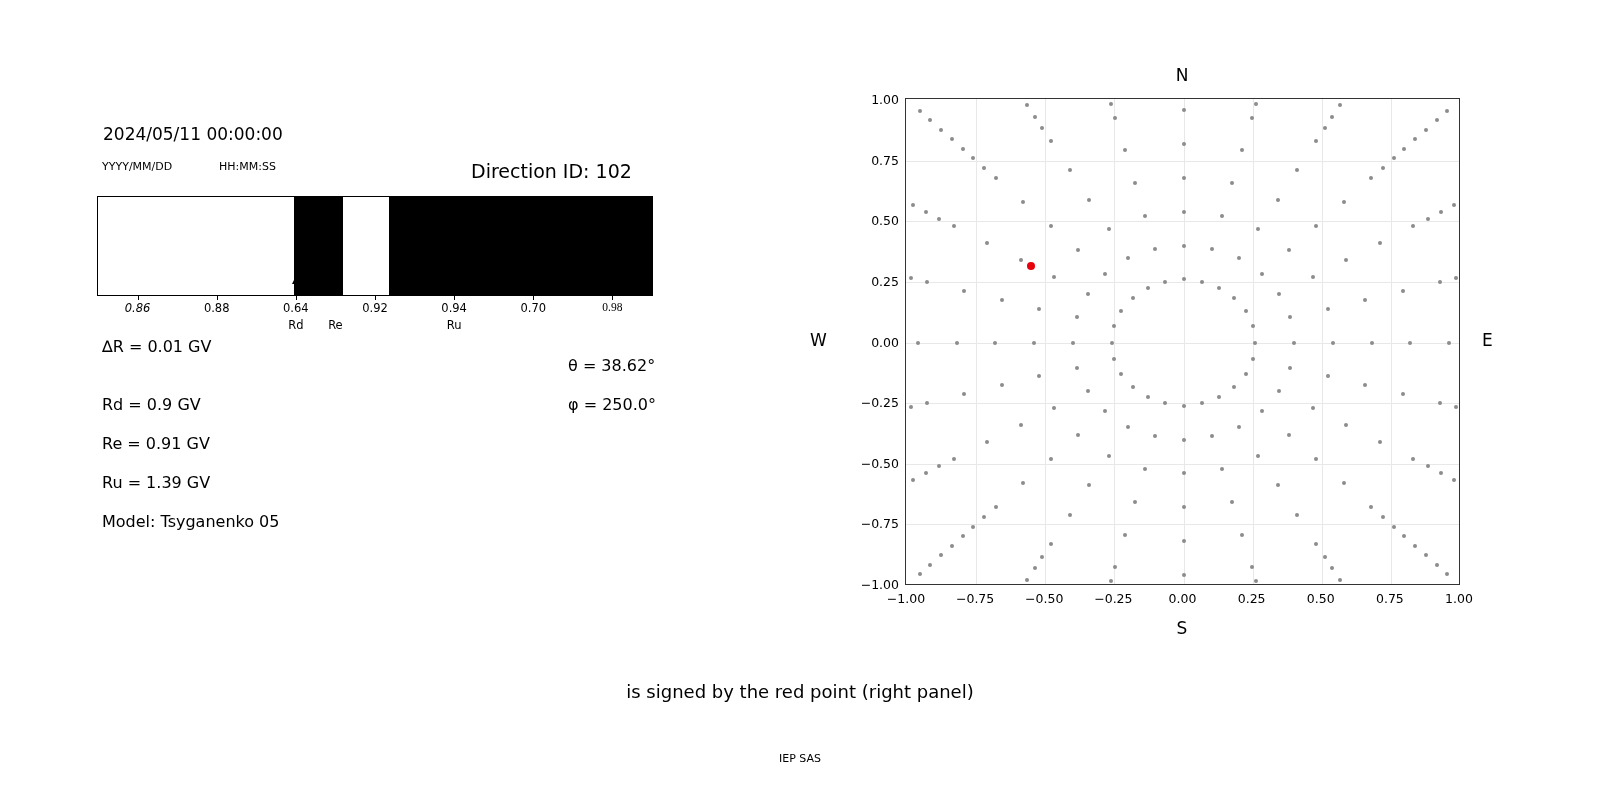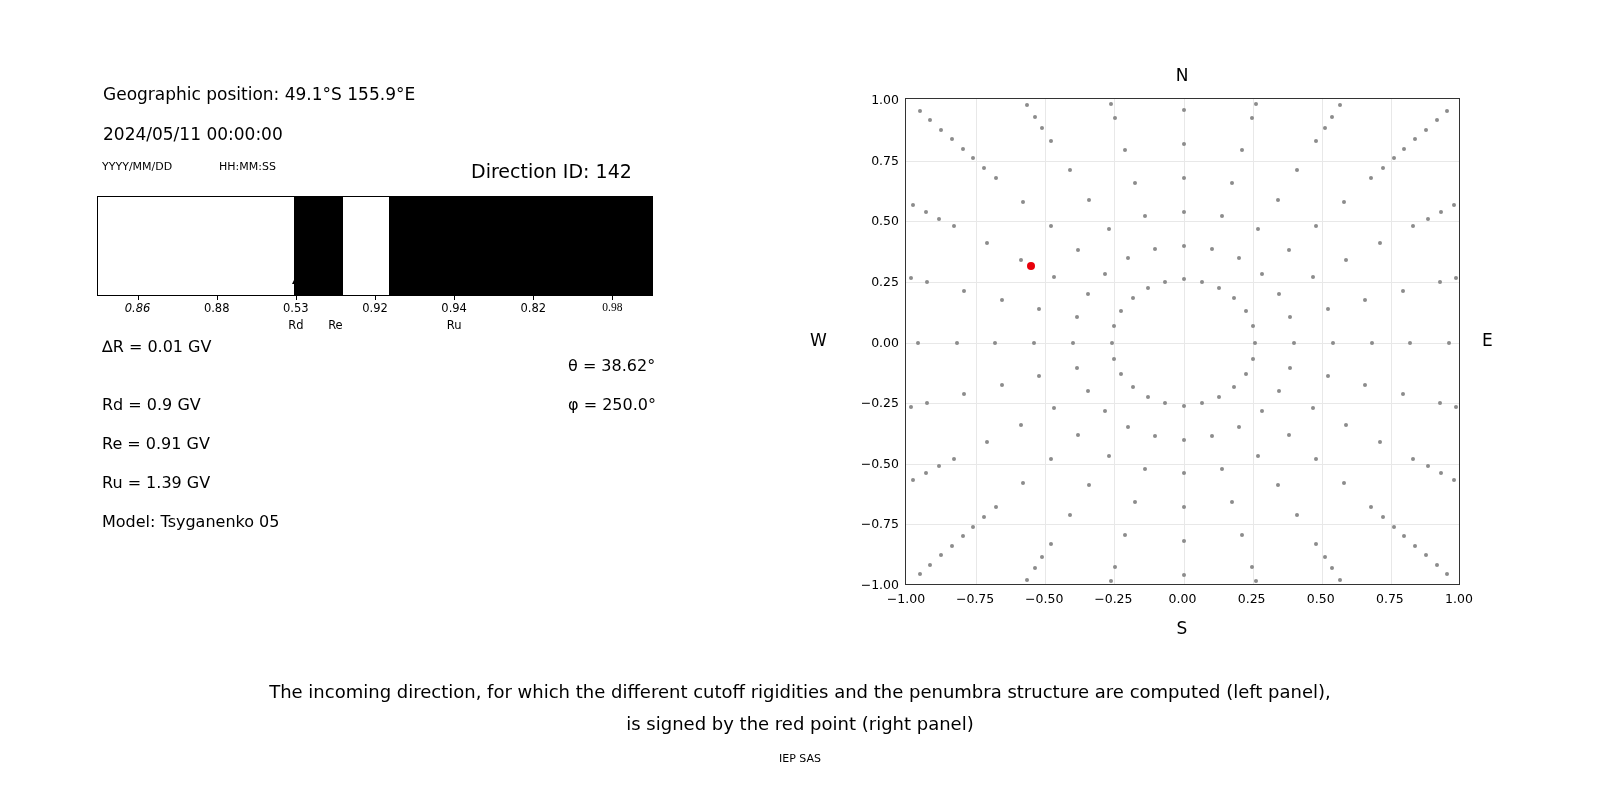--- a/index.html
+++ b/index.html
@@ -232,43 +232,42 @@
     width: 1600px;
     text-align: center;
     font-size: 11px;
   }
 </style>
 </head>
 <body>
 
 <div id="left-panel">
 
-  <div class="txt-geo">Geographic position: 49.1°S 155.9°E</div>
   <div class="txt-date">2024/05/11 00:00:00</div>
   <div class="txt-fmt-date">YYYY/MM/DD</div>
   <div class="txt-fmt-time">HH:MM:SS</div>
-  <div class="txt-dirid">Direction ID: 142</div>
+  <div class="txt-dirid">Direction ID: 102</div>
 
   <div id="penumbra-box">
       <div class="pen-band" style="left: 195.879px; width: 48.6729px;"></div>
       <div class="pen-band" style="left: 290.85px; width: 263.15px;"></div>
     </div>
   <div id="pen-axis">
       <div class="tick-line" style="left: 40.5714px;"></div>
       <div class="tick-label" style="left: 40.5714px; font-style: italic;">0.86</div>
       <div class="tick-line" style="left: 119.714px;"></div>
       <div class="tick-label" style="left: 119.714px;">0.88</div>
       <div class="tick-line" style="left: 198.857px;"></div>
-      <div class="tick-label" style="left: 198.857px;">0.53</div>
+      <div class="tick-label" style="left: 198.857px;">0.64</div>
       <div class="tick-line" style="left: 278px;"></div>
       <div class="tick-label" style="left: 278px;">0.92</div>
       <div class="tick-line" style="left: 357.143px;"></div>
       <div class="tick-label" style="left: 357.143px;">0.94</div>
       <div class="tick-line" style="left: 436.286px;"></div>
-      <div class="tick-label" style="left: 436.286px;">0.82</div>
+      <div class="tick-label" style="left: 436.286px;">0.70</div>
       <div class="tick-line" style="left: 515.429px;"></div>
       <div class="tick-label" style="left: 515.429px; font-family: Liberation Serif, serif;">0.98</div>
       <div class="marker" style="left: 198.857px; top: -18px; height: 62px;">
         <div class="arrow-head" style="top: 0px;"></div>
         <div class="arrow-stem" style="top: 5px; height: 13px;"></div>
         <div class="marker-label" style="top: 40px;">Rd</div>
       </div>
       <div class="marker" style="left: 238.429px; top: -30px; height: 74px;">
         <div class="arrow-head" style="top: 0px;"></div>
         <div class="arrow-stem" style="top: 5px; height: 25px;"></div>
@@ -533,16 +532,15 @@
     <div class="ax-ylabel" style="left: 61px; width: 48px; top: 422.75px;">−0.50</div>
     <div class="ax-ylabel" style="left: 61px; width: 48px; top: 362.125px;">−0.25</div>
     <div class="ax-ylabel" style="left: 61px; width: 48px; top: 301.5px;">0.00</div>
     <div class="ax-ylabel" style="left: 61px; width: 48px; top: 240.875px;">0.25</div>
     <div class="ax-ylabel" style="left: 61px; width: 48px; top: 180.25px;">0.50</div>
     <div class="ax-ylabel" style="left: 61px; width: 48px; top: 119.625px;">0.75</div>
     <div class="ax-ylabel" style="left: 61px; width: 48px; top: 59px;">1.00</div>
   </div>
 
 <div id="caption">
-  <div>The incoming direction, for which the different cutoff rigidities and the penumbra structure are computed (left panel),</div>
   <div>is signed by the red point (right panel)</div>
 </div>
 <div id="footer">IEP SAS</div>
 
 </body></html>

